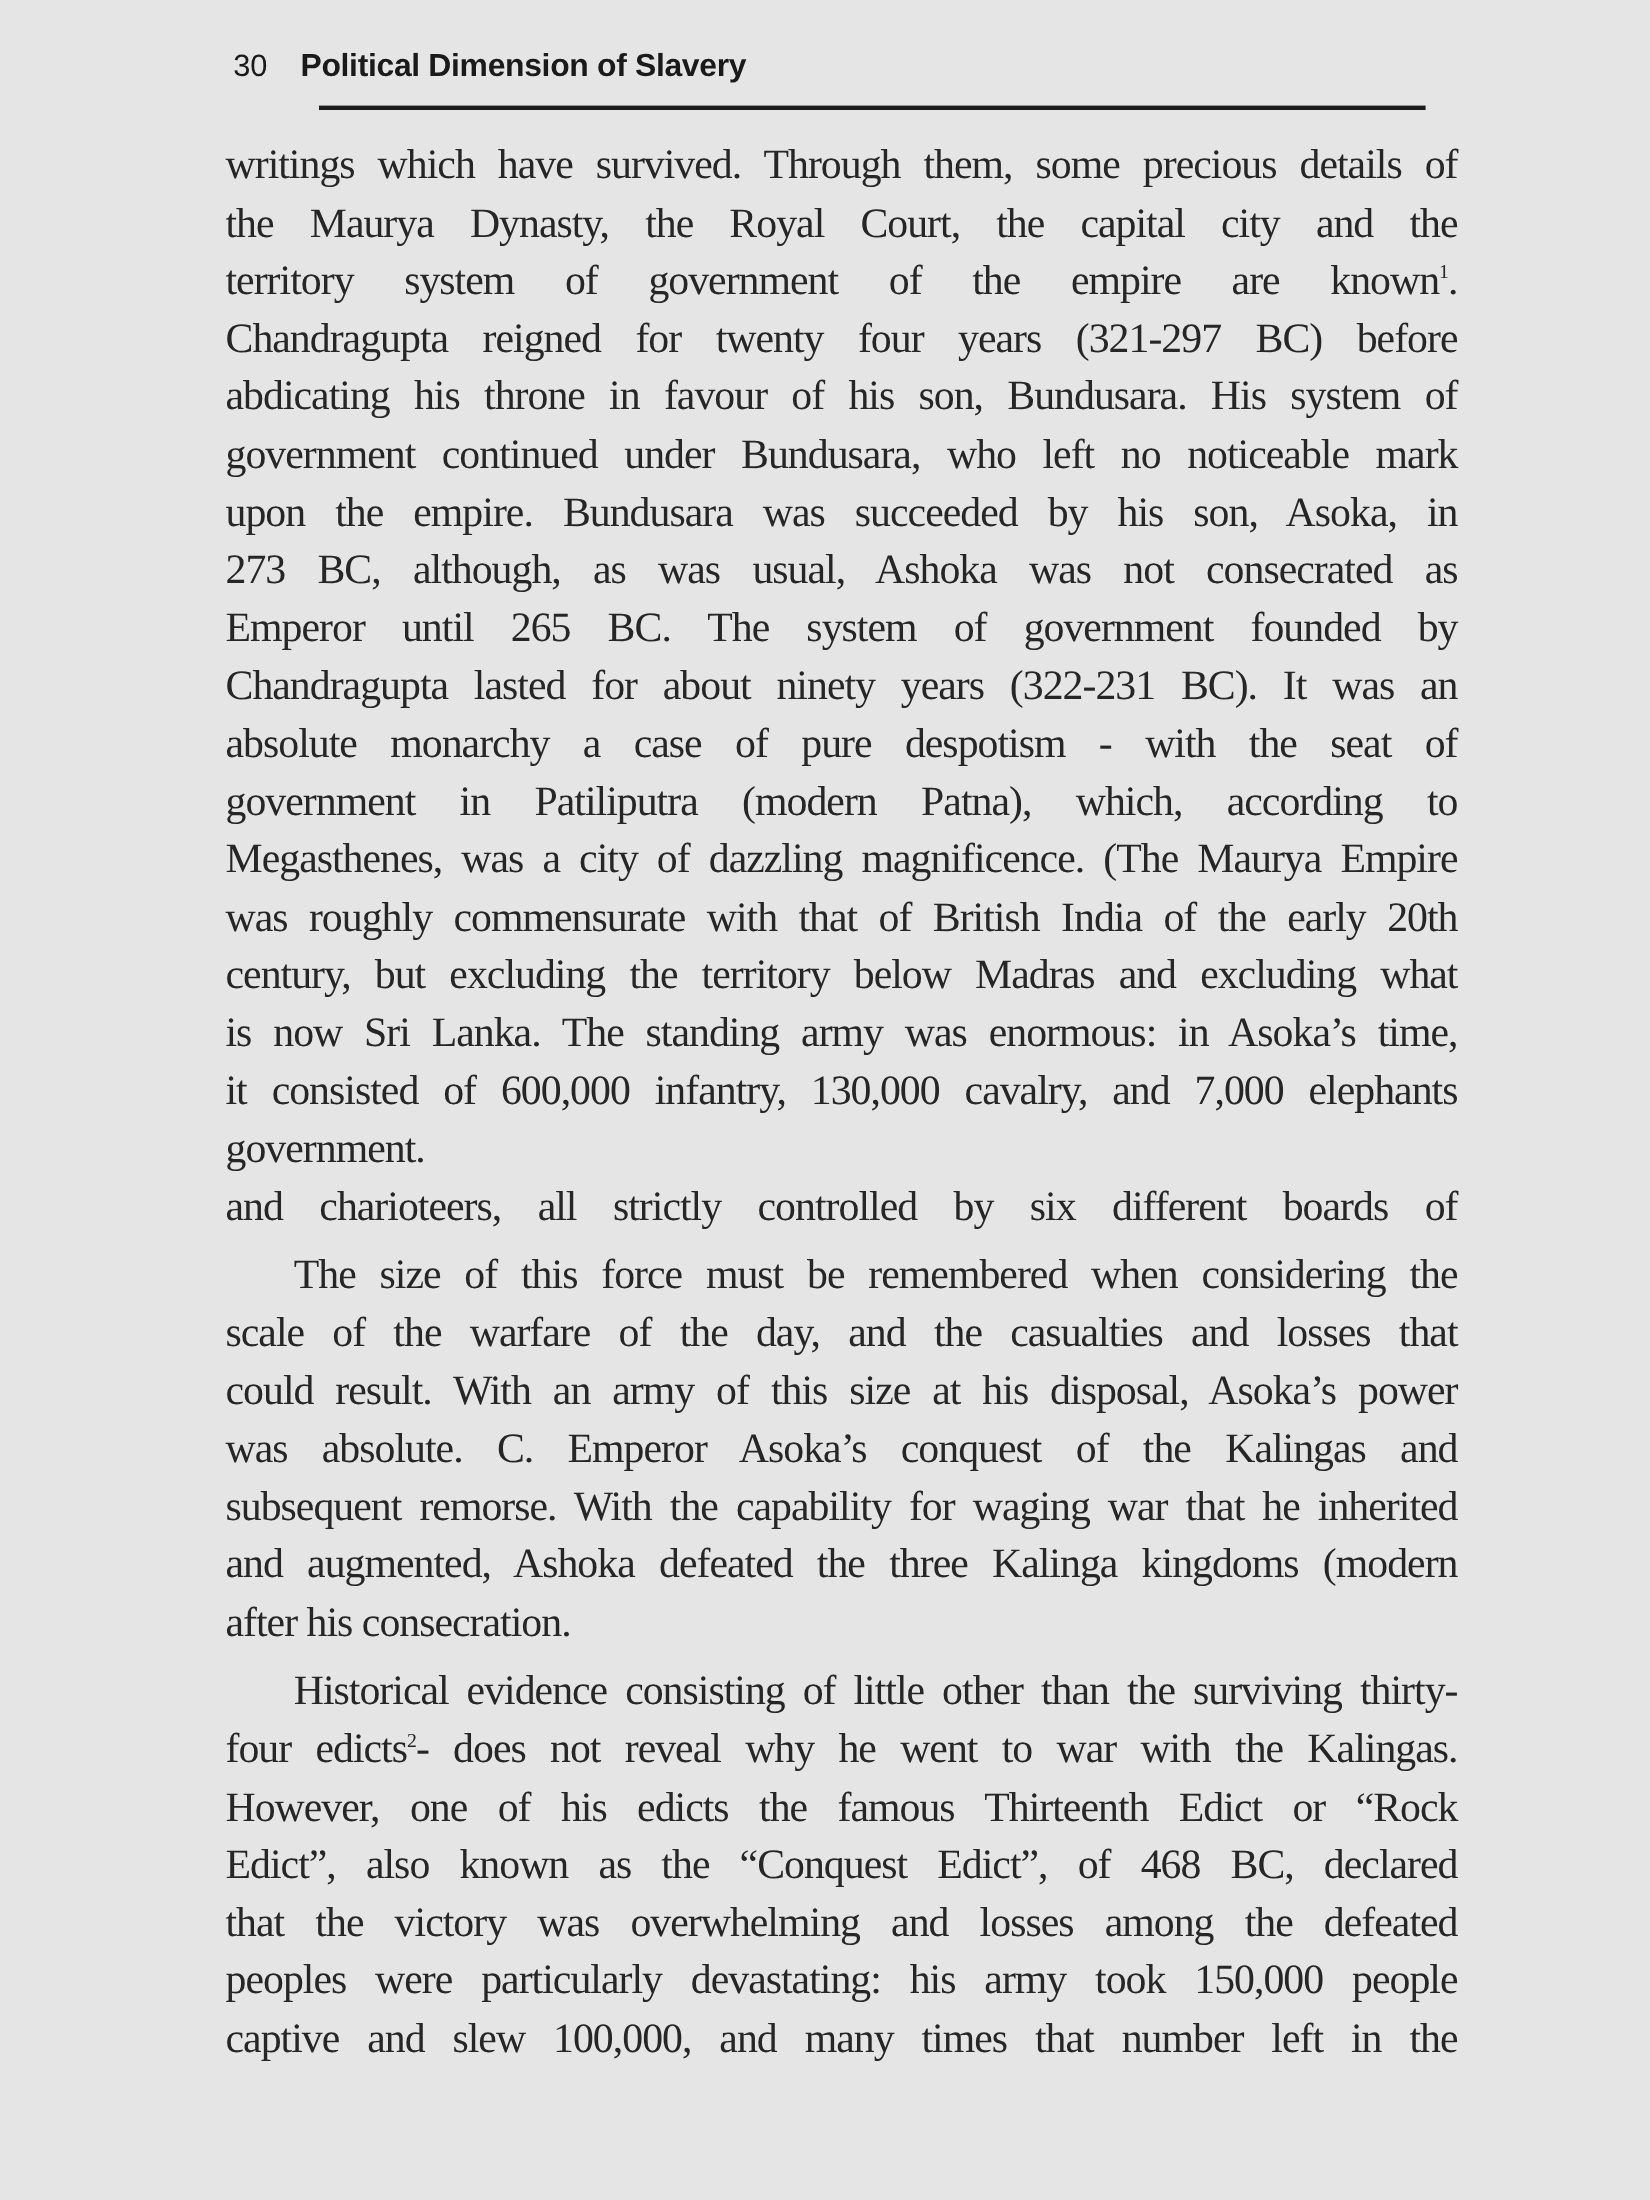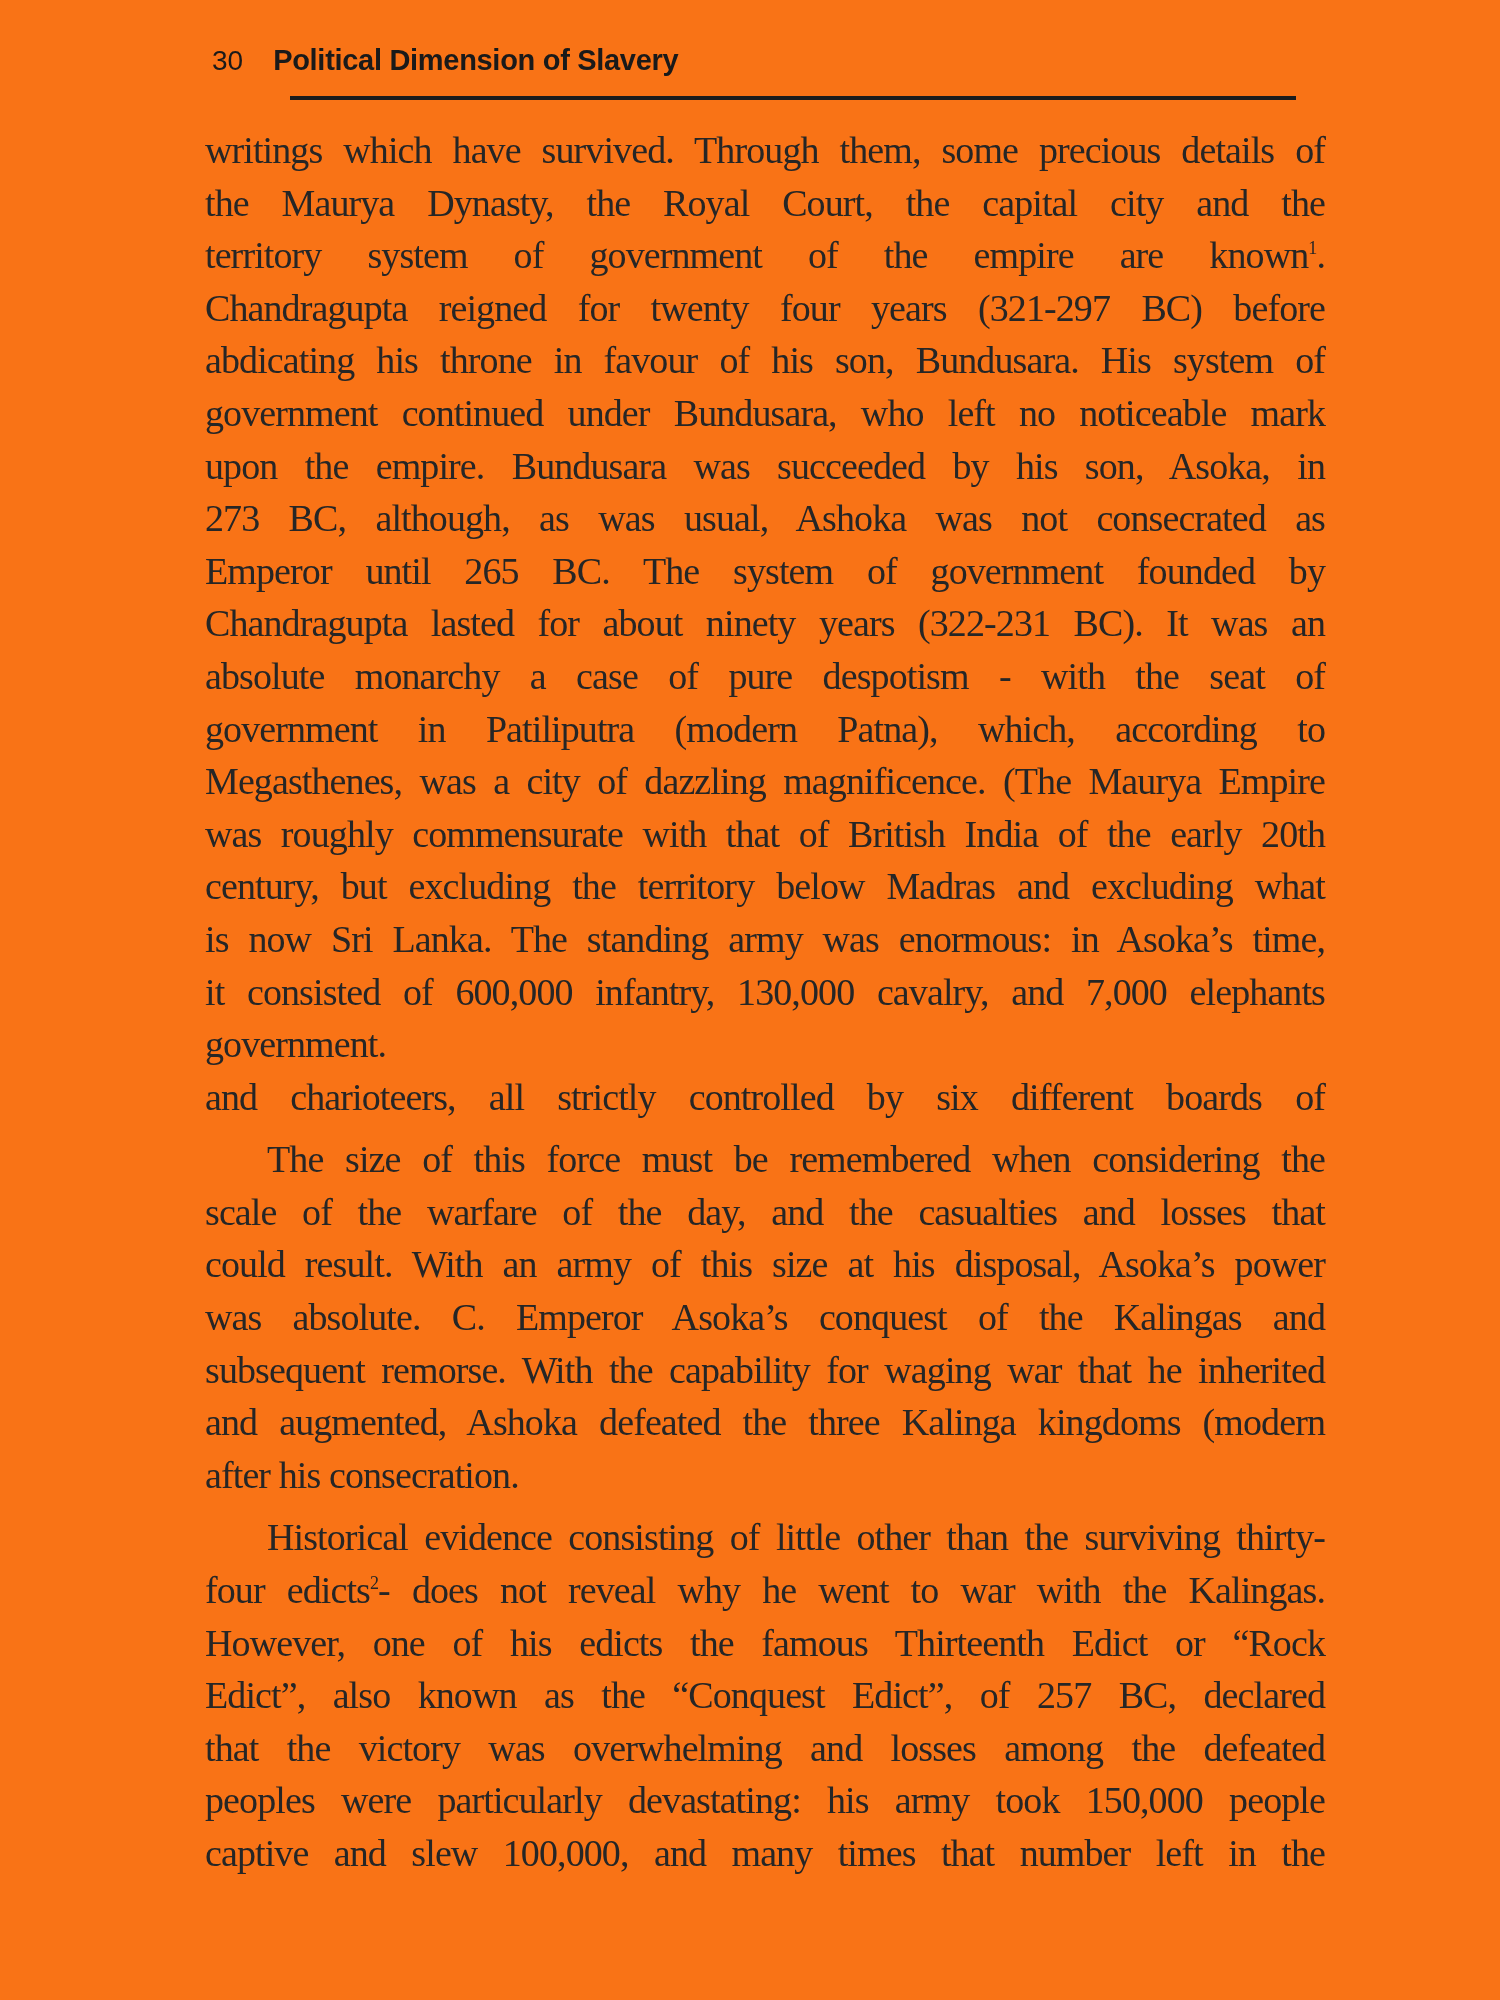--- a/index.html
+++ b/index.html
@@ -1,17 +1,17 @@
 <!DOCTYPE html>
 <html><head>
   <meta charset="utf-8">
   <style>
     html, body { margin: 0; padding: 0; background: #ffffff; }
     body { width: 1500px; height: 2000px; position: relative; overflow: hidden; }
-    .page { position: absolute; left: 0; top: 0; width: 1500px; height: 2000px; background: #f97316; }
+    .page { position: absolute; left: 0; top: 0; width: 1500px; height: 2000px; background: #e5e5e5; }
     .running-head { position: absolute; left: 212px; top: 44px; height: 40px; display: flex; align-items: baseline; }
     .page-number { font-family: "Liberation Sans", sans-serif; font-size: 28px; color: #1a1a1a; margin-right: 30px; }
     .running-title { font-family: "Liberation Sans", sans-serif; font-size: 29px; font-weight: bold; color: #1a1a1a; letter-spacing: -0.3px; }
     .head-rule { position: absolute; left: 290px; top: 96px; width: 1006px; height: 4px; background: #1c1c1c; }
     .body-text { position: absolute; left: 205px; top: 124px; width: 1120px; font-family: "Liberation Serif", serif; font-size: 38px; color: #262626; }
     .line { height: 52.6px; line-height: 52.6px; white-space: nowrap; text-align: justify; text-align-last: justify; letter-spacing: -0.9px; }
     .line.last { text-align-last: left; }
     .line.indent { padding-left: 62px; }
     .para-gap { height: 10px; }
     sup { font-size: 18px; line-height: 0; vertical-align: 14px; }
@@ -59,19 +59,19 @@
       <div class="line">subsequent remorse. With the capability for waging war that he inherited</div>
       <div class="line">and augmented, Ashoka defeated the three Kalinga kingdoms (modern</div>
       <div class="line last">after his consecration.</div>
     </div>
     <div class="para-gap"></div>
 
     <div>
       <div class="line indent">Historical evidence consisting of little other than the surviving thirty-</div>
       <div class="line"><span>four edicts</span><sup>2</sup><span>- does not reveal why he went to war with the Kalingas.</span></div>
       <div class="line">However, one of his edicts the famous Thirteenth Edict or “Rock</div>
-      <div class="line">Edict”, also known as the “Conquest Edict”, of 257 BC, declared</div>
+      <div class="line">Edict”, also known as the “Conquest Edict”, of 468 BC, declared</div>
       <div class="line">that the victory was overwhelming and losses among the defeated</div>
       <div class="line">peoples were particularly devastating: his army took 150,000 people</div>
       <div class="line">captive and slew 100,000, and many times that number left in the</div>
     </div>
   </div>
 </div>
 
 </body></html>

